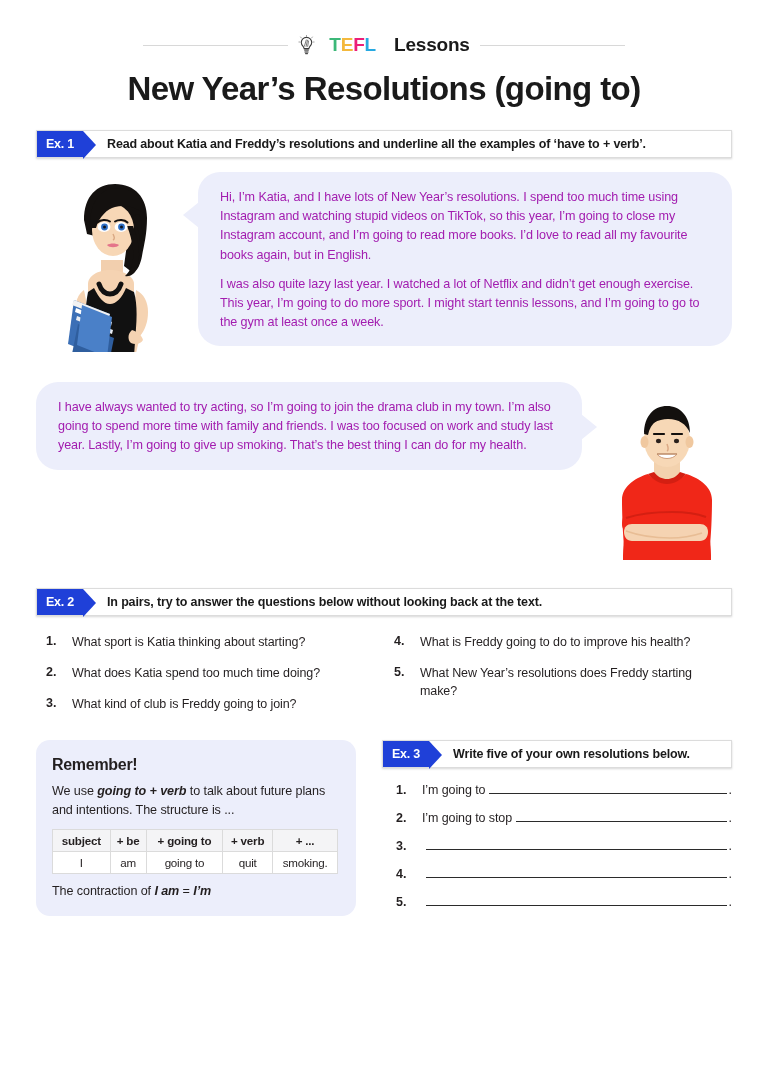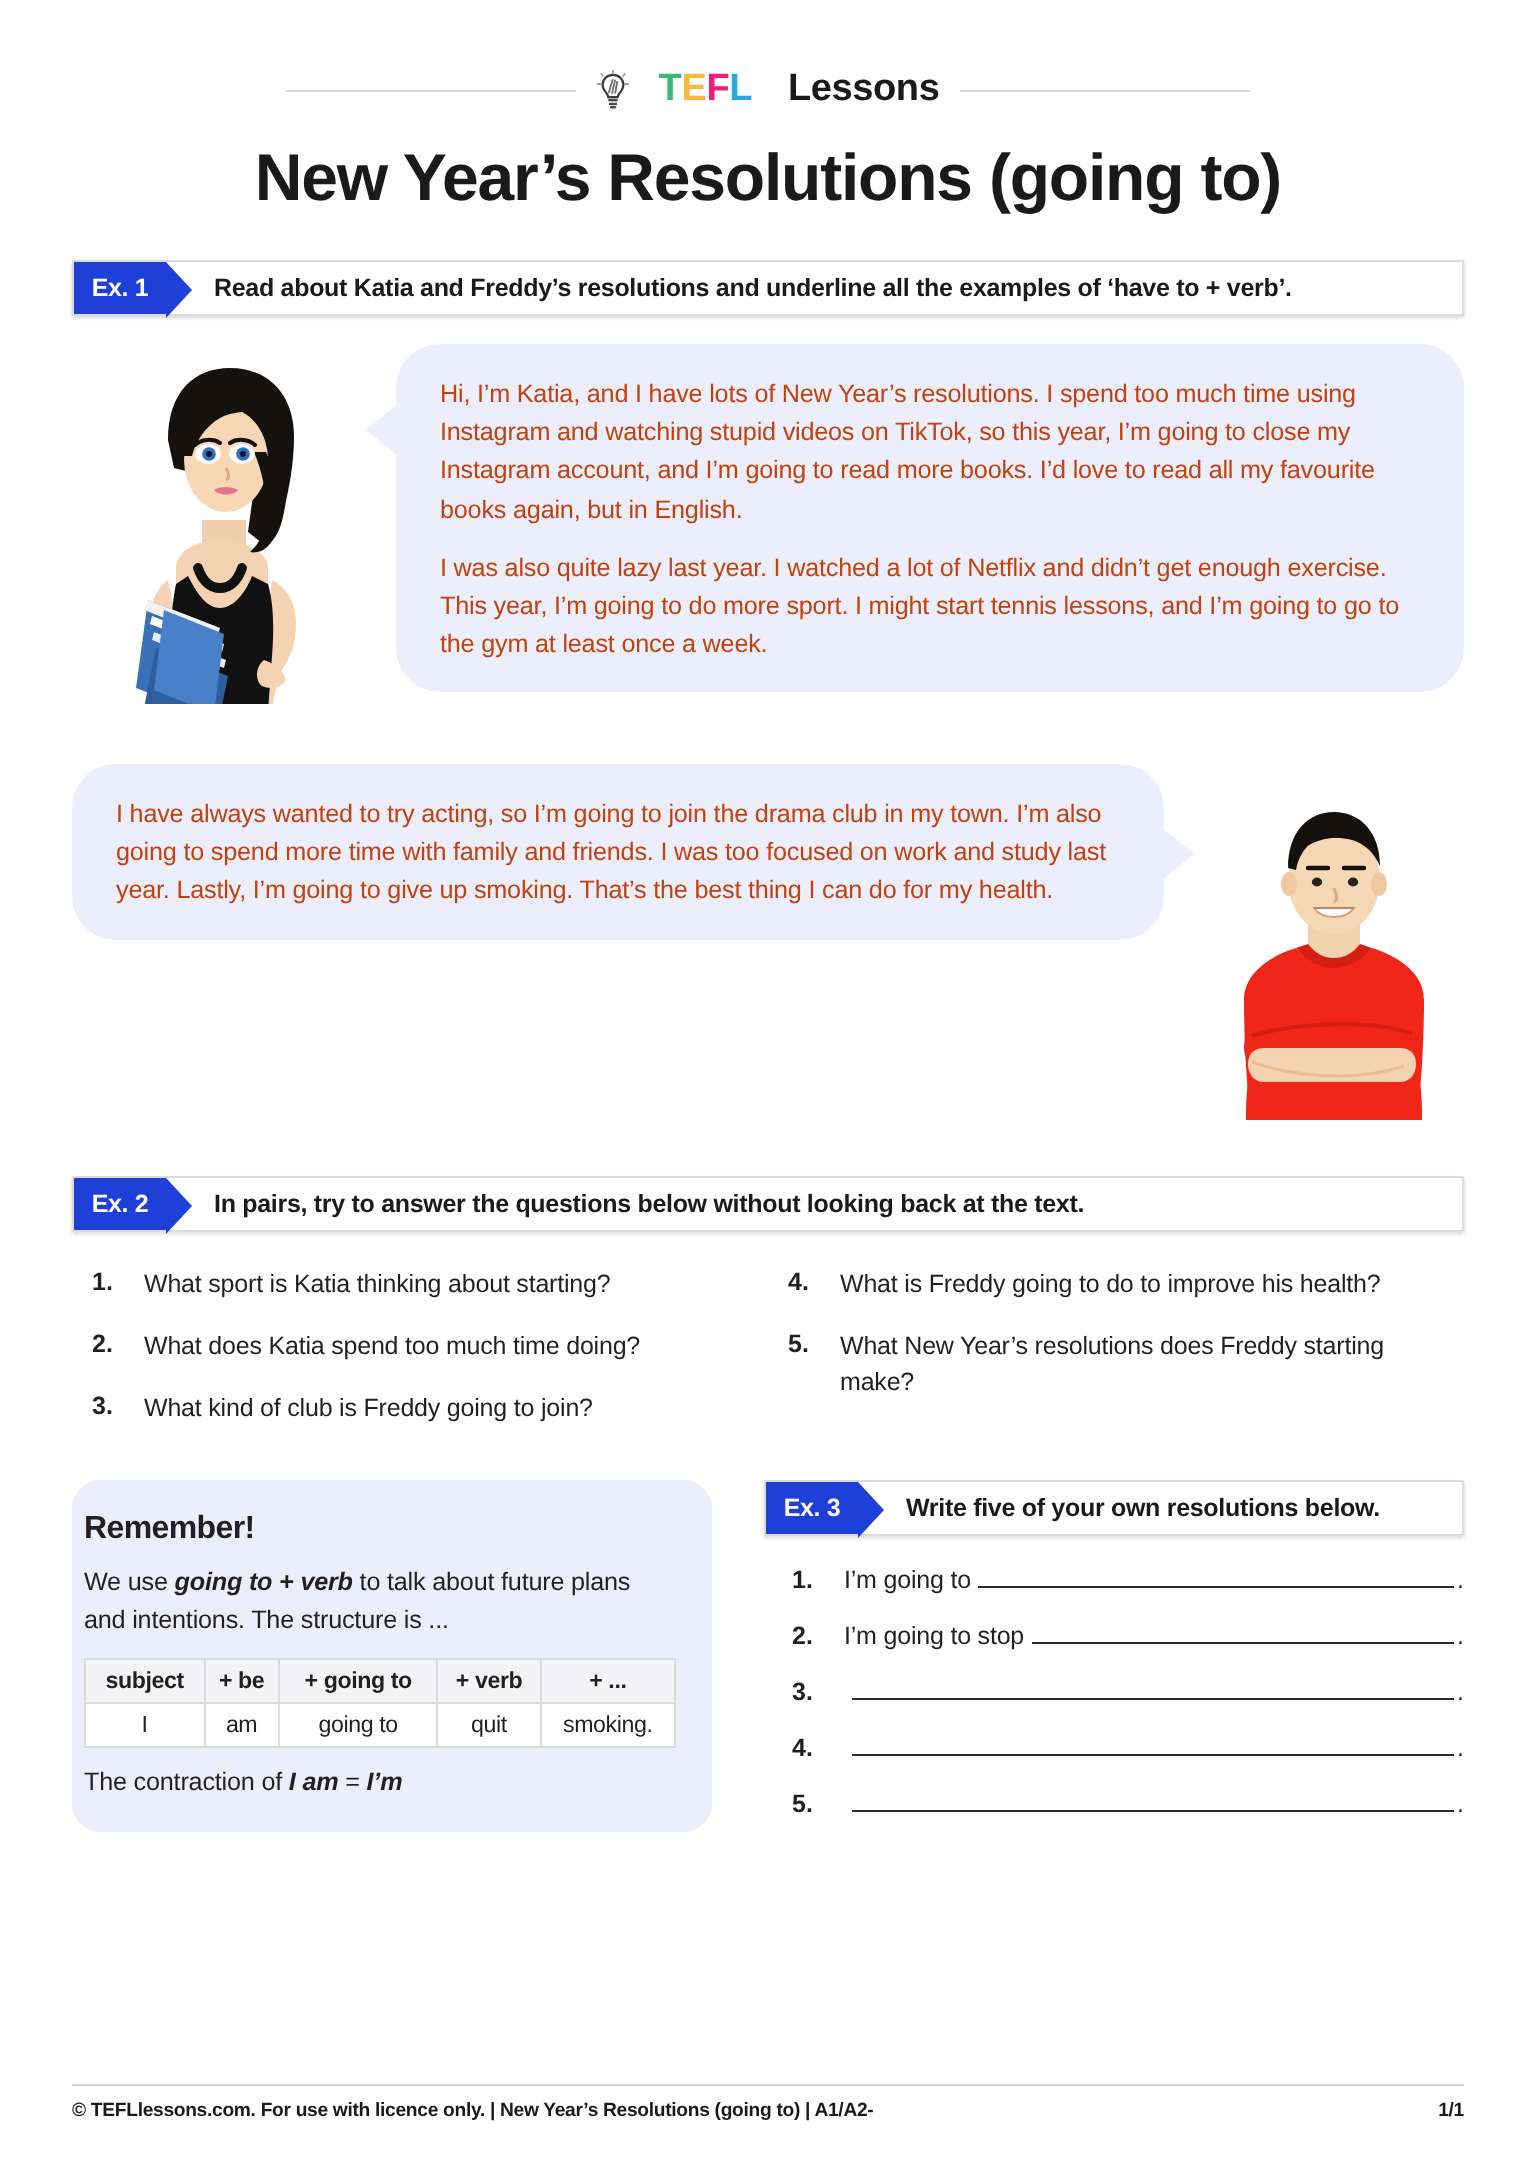--- a/index.html
+++ b/index.html
@@ -78,21 +78,21 @@
     background:#eceefb;
     border-radius:22px;
     padding:16px 22px 14px 22px;
     position:relative;
   }
   .bubble p {
     margin:0 0 10px 0;
     font-size:12.6px;
     line-height:1.52;
     letter-spacing:-0.1px;
-    color:#c2410c;
+    color:#a21caf;
   }
   .bubble p:last-child { margin-bottom:0; }
 
   .tail-left, .tail-right {
     position:absolute; width:0; height:0;
   }
   .tail-left{
     left:-15px; top:30px;
     border-top:13px solid transparent;
     border-bottom:13px solid transparent;
@@ -123,21 +123,21 @@
   .qitem { display:flex; margin-bottom:13px; }
   .qnum { flex:0 0 26px; font-size:12.5px; font-weight:bold; }
   .qtext { font-size:12.5px; line-height:1.42; letter-spacing:-0.1px; }
 
   
   .lower { display:flex; margin-top:14px; align-items:flex-start; }
   .remember {
     width:320px;
     background:#eceefb;
     border-radius:14px;
-    padding:16px 18px 18px 6px;
+    padding:16px 18px 18px 16px;
   }
   .remember h3 {
     margin:0 0 8px 0;
     font-size:16px; font-weight:bold; letter-spacing:-0.3px;
   }
   .remember .rtext {
     font-size:12.6px; line-height:1.46; letter-spacing:-0.1px;
     margin-bottom:10px;
   }
   .remember .rtext b { font-style:italic; font-weight:bold; }
@@ -400,18 +400,14 @@
         <div class="ritem">
           <div class="rnum">5.</div>
           <div class="rlead"></div>
           <div class="rline"></div>
           <div class="rdot">.</div>
         </div>
       </div>
     </div>
   </div>
 
-  <div class="footer">
-    <div>© TEFLlessons.com. For use with licence only. | New Year’s Resolutions (going to) | A1/A2-</div>
-    <div>1/1</div>
-  </div>
 
 </div>
 
 </body></html>

